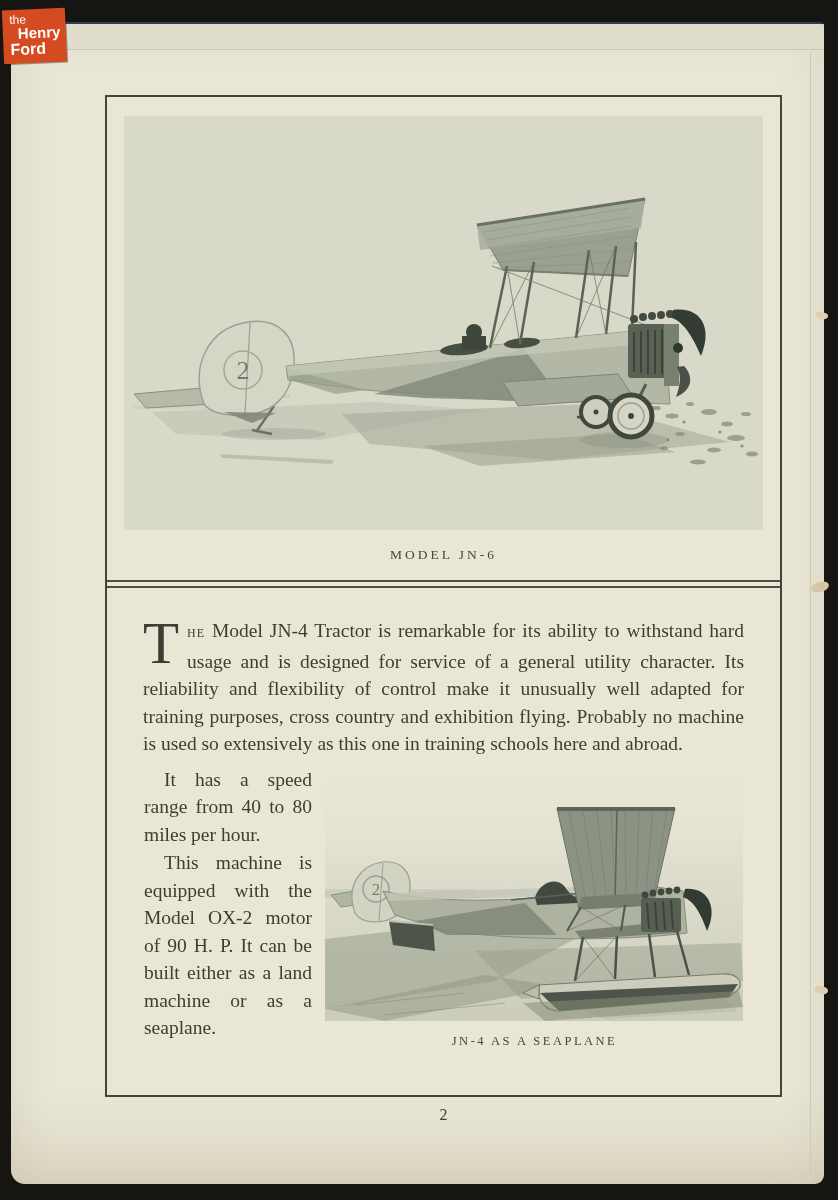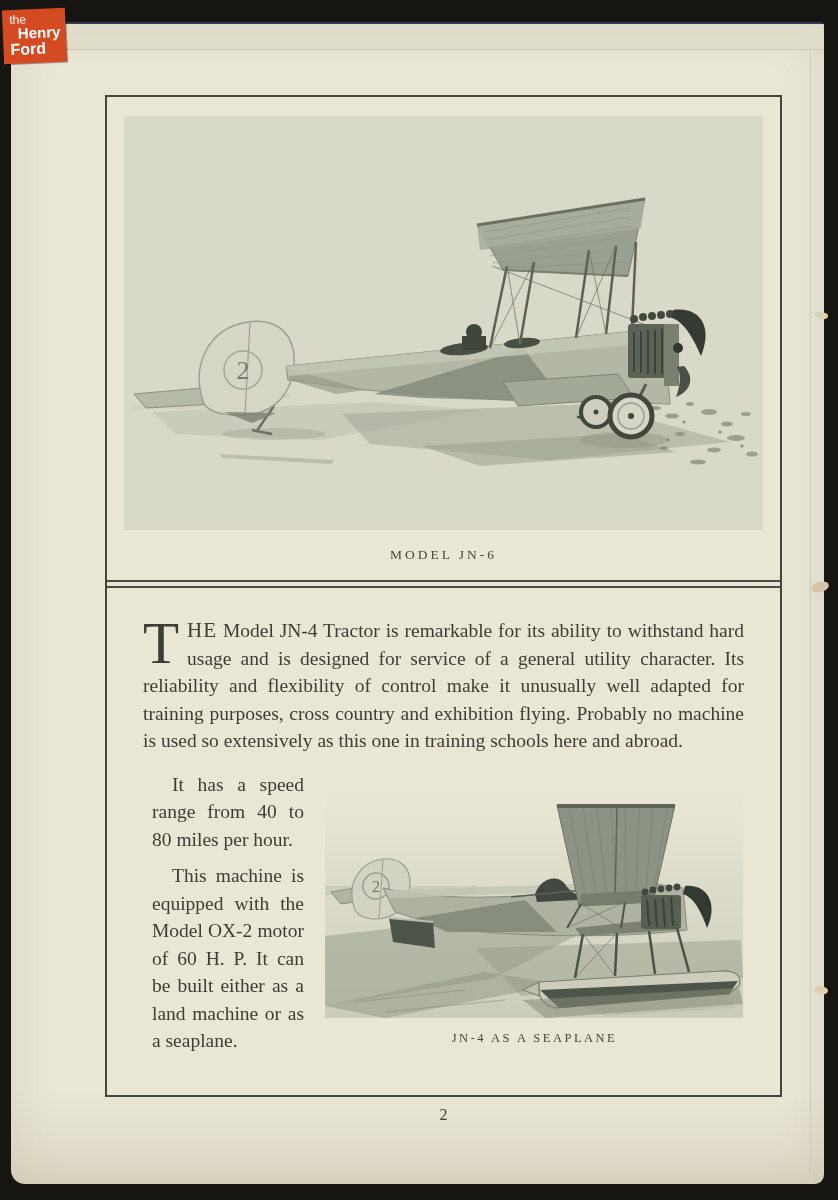--- a/index.html
+++ b/index.html
@@ -60,25 +60,25 @@
     border-top:2px solid #4c4e44;border-bottom:2px solid #4c4e44;
   }
   
   .textblock{position:absolute;left:36px;top:520px;width:601px;color:#3d3d33;}
   p.lead{
     margin:0;font-size:19.5px;line-height:27.5px;text-align:justify;
   }
   .dropcap{
     float:left;font-size:59px;line-height:46px;padding:3px 8px 0 0;
   }
-  .sc{font-size:21px;letter-spacing:1px;}
+  .sc{font-size:12px;letter-spacing:1px;}
   .cols{display:flex;margin-top:7px;}
   .leftcol{width:170px;flex:none;}
   .leftcol p{
-    margin:9px;font-size:19.5px;line-height:27.5px;text-align:justify;
+    margin:1px;font-size:19.5px;line-height:27.5px;text-align:justify;
     text-indent:20px;
   }
   .figwrap{flex:1;padding-left:12px;padding-top:6px;}
   .figwrap svg{display:block;width:418px;height:250px;}
   .caption2{margin-top:13px;font-size:12.5px;letter-spacing:2.5px;text-align:center;}
   .pagenum{
     position:absolute;top:1082px;left:94px;width:677px;text-align:center;
     font-size:16px;color:#3f3f35;
   }
 </style>
@@ -225,21 +225,21 @@
 
     <div class="caption caption1">MODEL JN-6</div>
     <div class="rule"></div>
 
     <div class="textblock">
       <p class="lead"><span class="dropcap">T</span><span class="sc">HE</span><span> Model JN-4 Tractor is remarkable for its ability to withstand hard usage and is designed for service of a general utility character. Its reliability and flexibility of control make it unusually well adapted for training purposes, cross country and exhibition flying.  Probably no machine is used so extensively as this one in training schools here and abroad.</span></p>
 
       <div class="cols">
         <div class="leftcol">
           <p>It has a speed range from 40 to 80 miles per hour.</p>
-          <p>This machine is equipped with the Model OX-2 motor of 60 H. P.  It can be built either as a land machine or as a seaplane.</p>
+          <p>This machine is equipped with the Model OX-2 motor of 90 H. P.  It can be built either as a land machine or as a seaplane.</p>
         </div>
 
         <div class="figwrap">
           <svg viewBox="0 0 418 250" xmlns="http://www.w3.org/2000/svg">
             <defs>
               <linearGradient id="seabg" x1="0" y1="0" x2="0" y2="1">
                 <stop offset="0" stop-color="#e6e3d3" stop-opacity="0"></stop>
                 <stop offset=".38" stop-color="#d7d7c7" stop-opacity=".55"></stop>
                 <stop offset="1" stop-color="#c7c9b7" stop-opacity=".9"></stop>
               </linearGradient>

